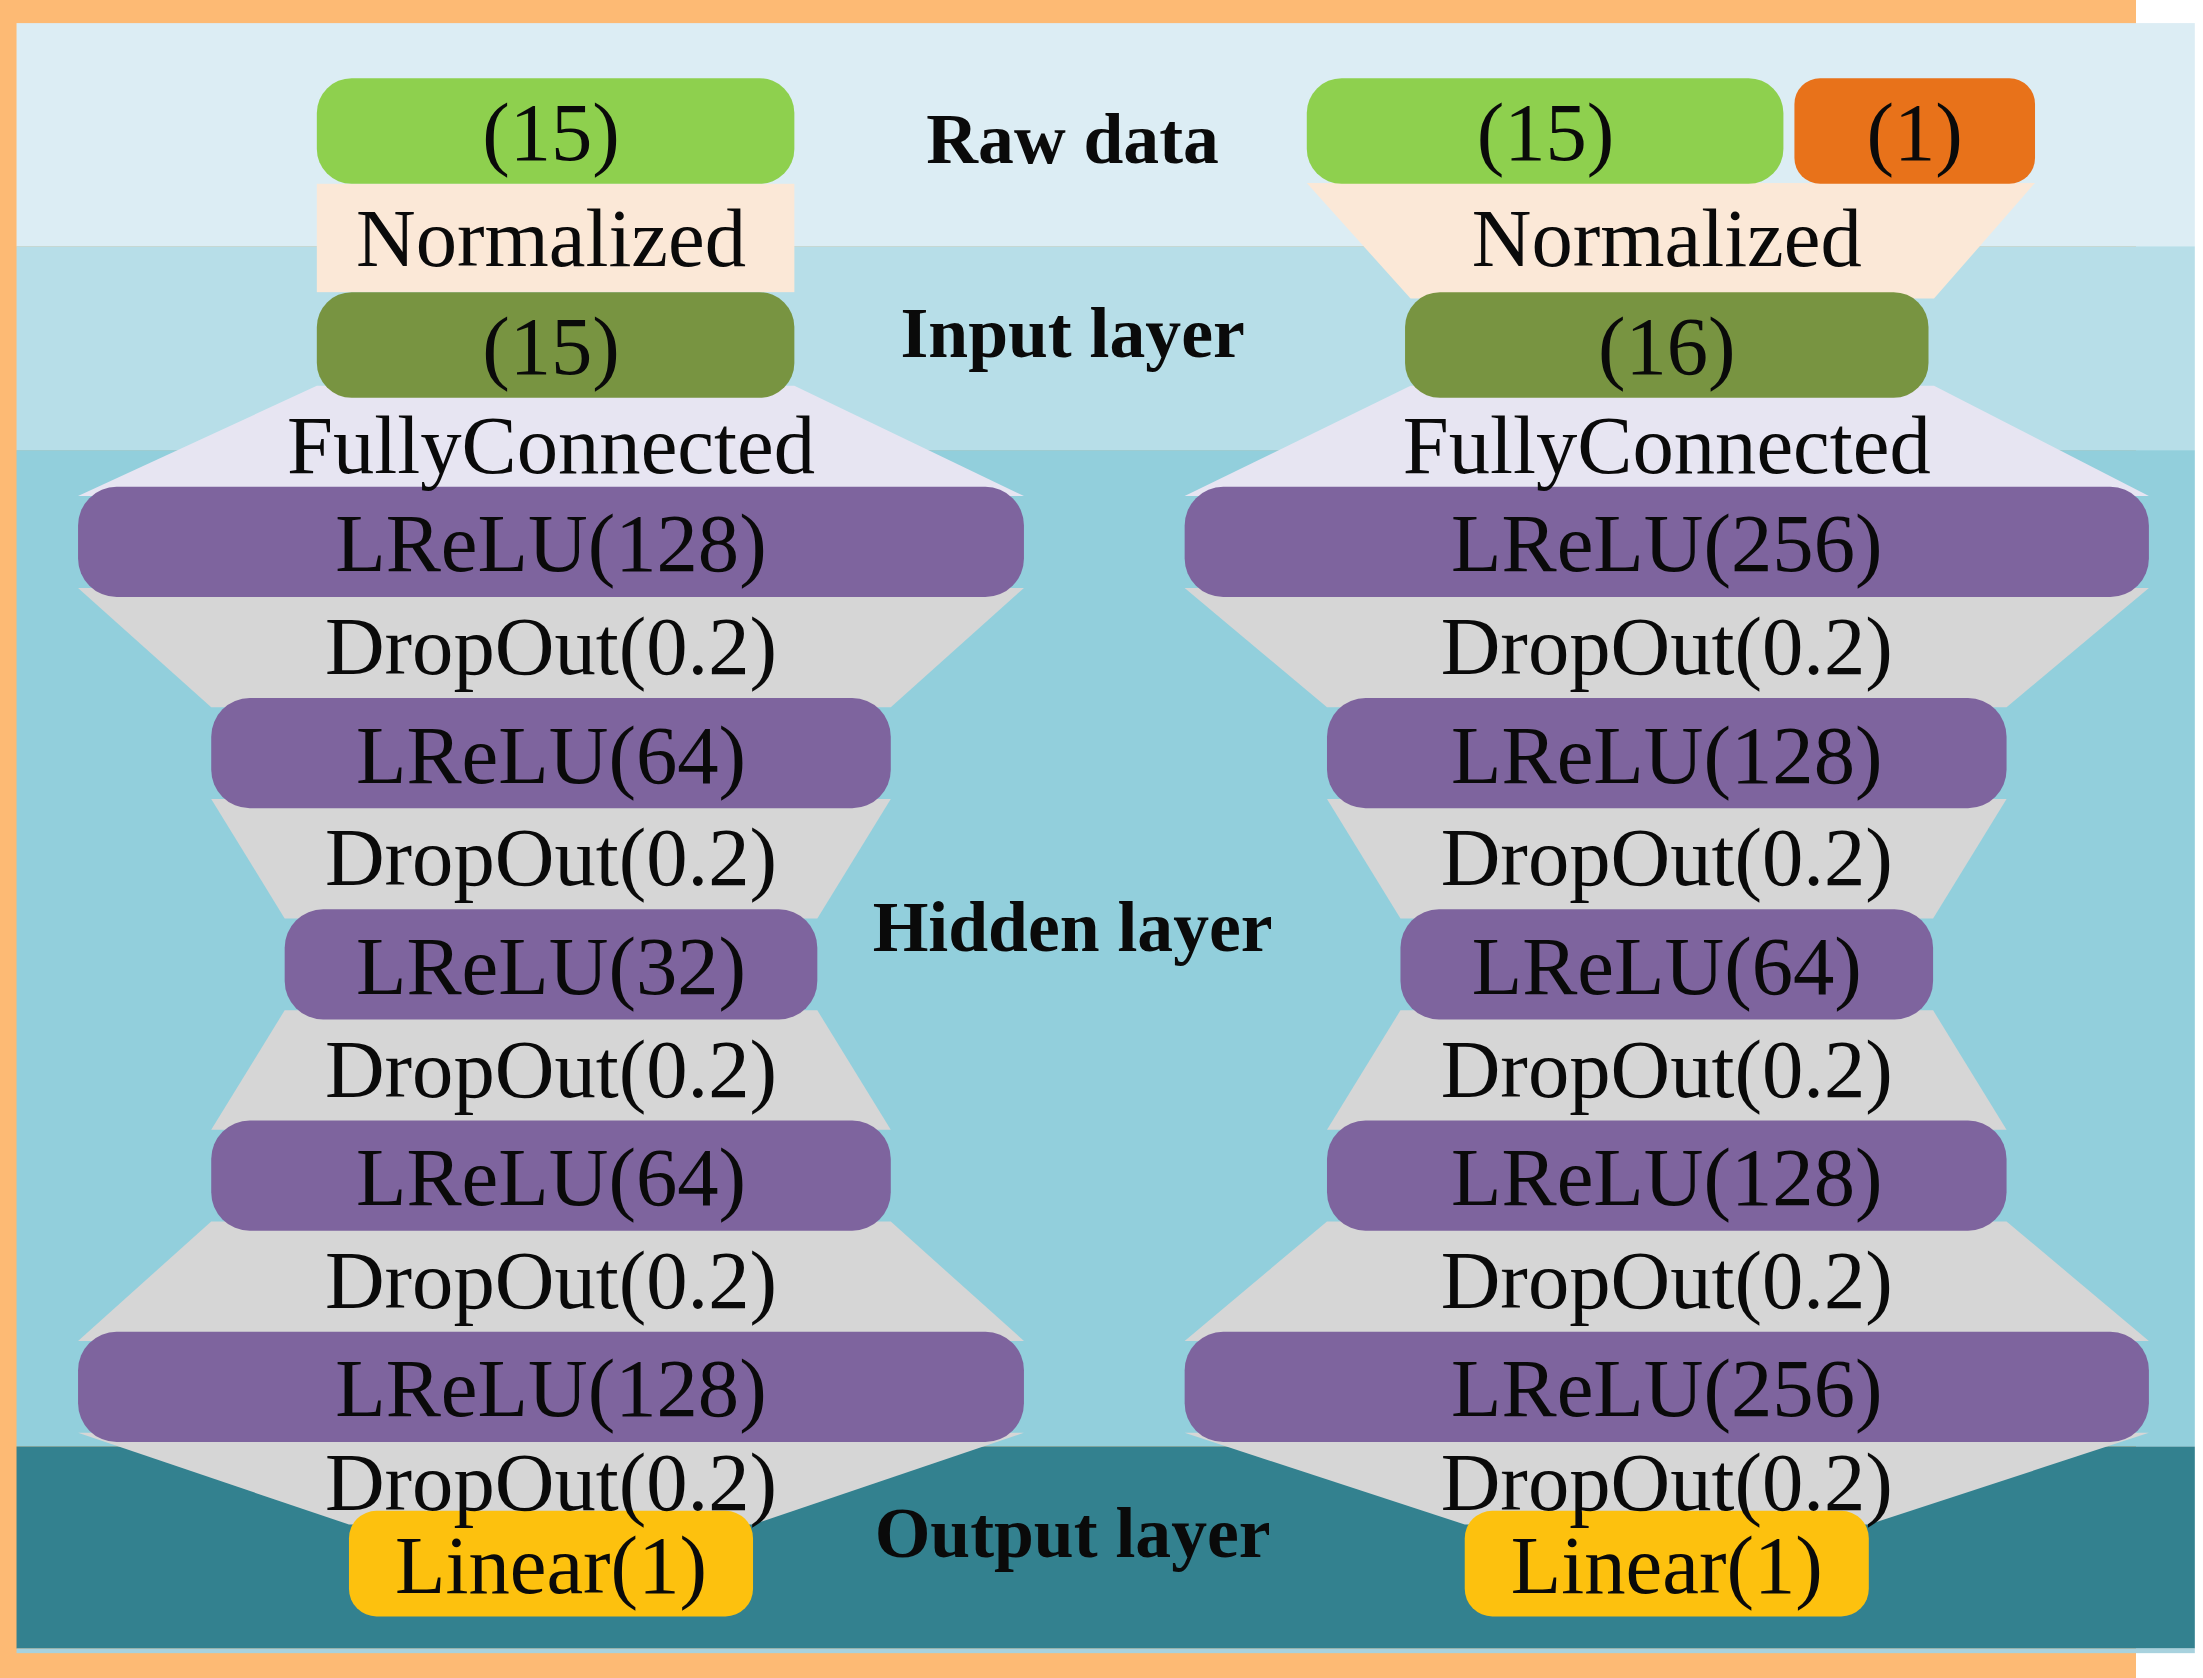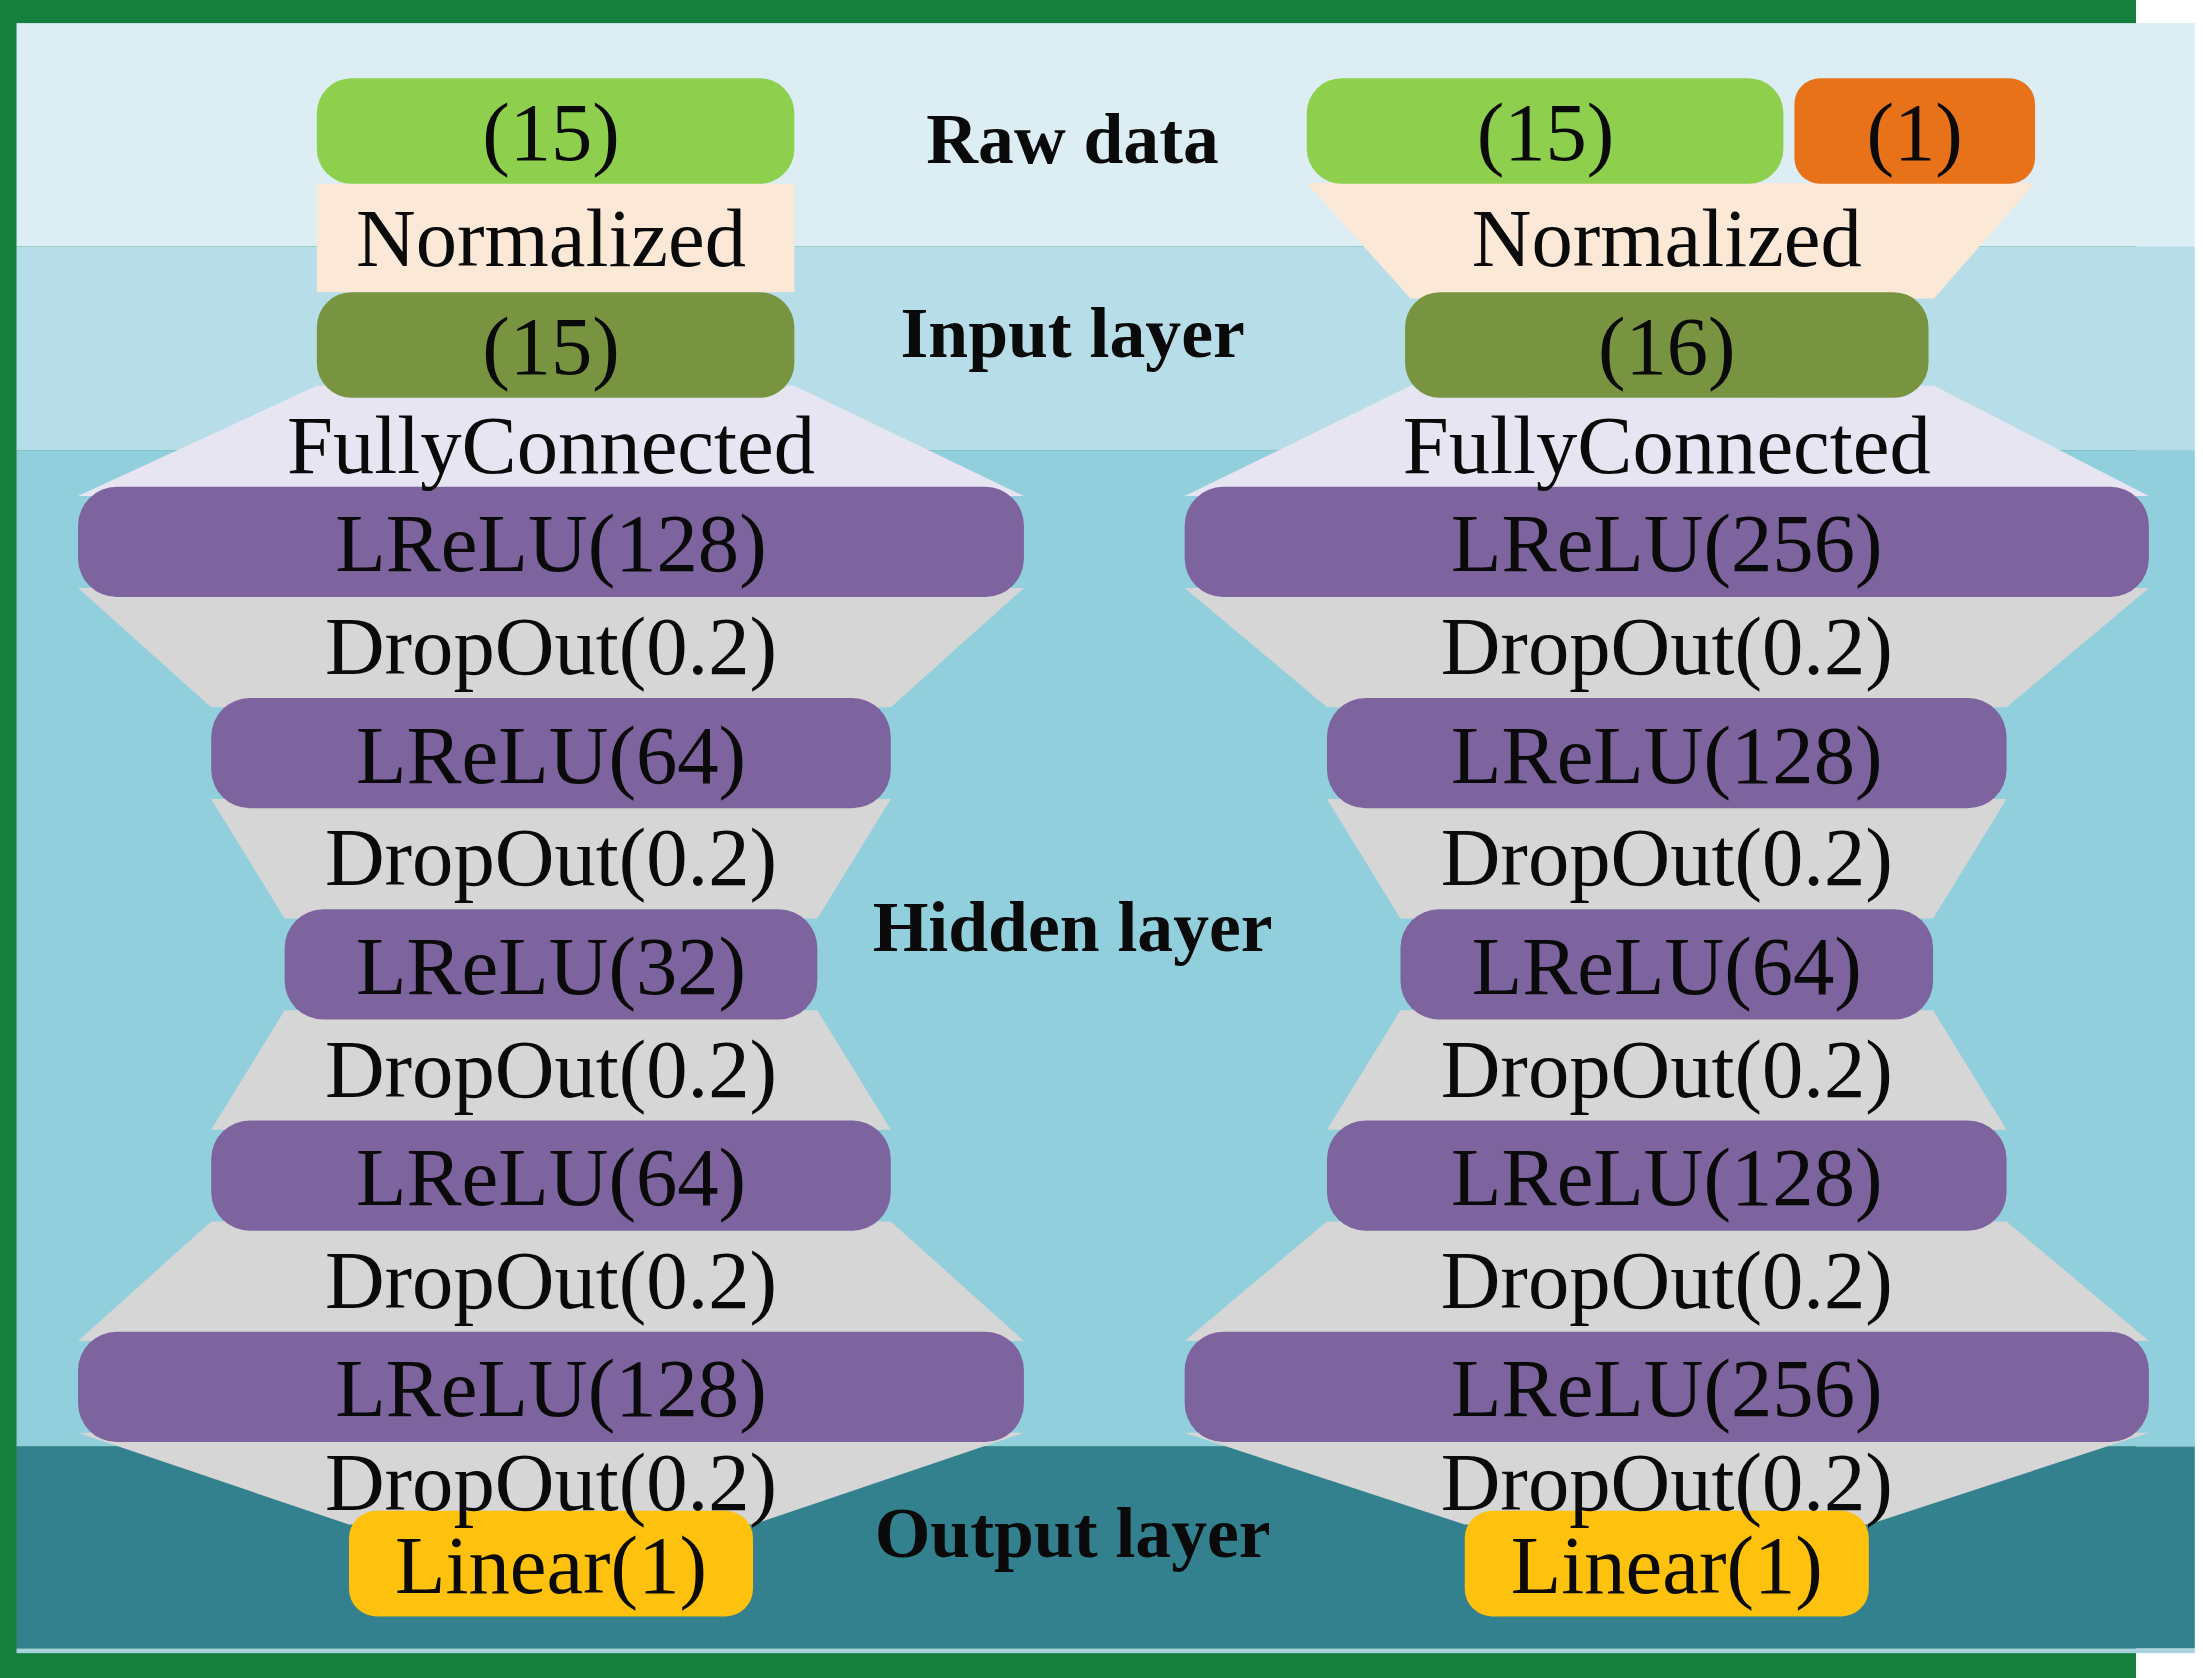--- a/index.html
+++ b/index.html
@@ -1,16 +1,16 @@
 <!DOCTYPE html>
 <html style="font-size:14.7px"><head>
 <meta charset="utf-8">
 <style>
   html,body{margin:0;padding:0;background:#ffffff;}
-  .stage{width:2136px;height:1679px;position:relative;background:#15803d;}
+  .stage{width:2136px;height:1679px;position:relative;background:#fdba74;}
   svg{display:block;}
   text{font-family:"Liberation Serif","DejaVu Serif",serif;fill:#0a0a0a;}
   .pill-label{font-size:90px;}
   .zone-label{font-size:90px;}
   .band-label{font-size:78px;font-weight:bold;font-family:"Liberation Serif","DejaVu Serif",serif;}
 </style>
 </head>
 <body>
 
 <div class="stage">

